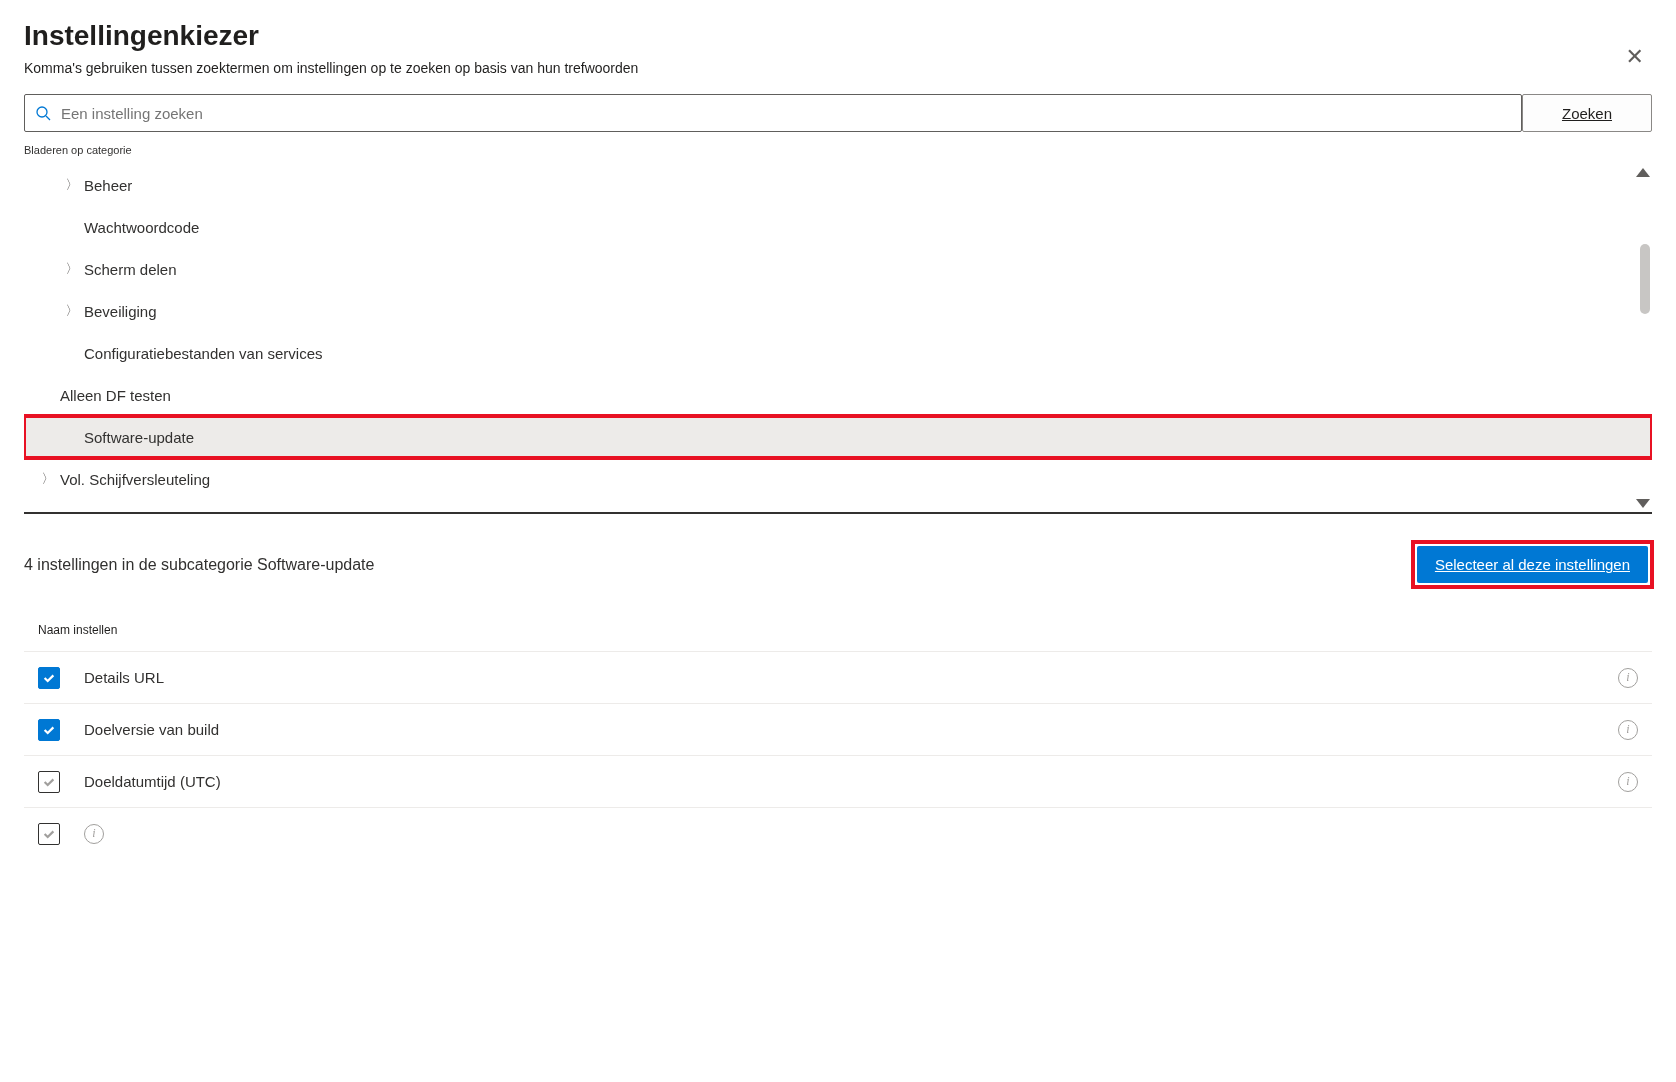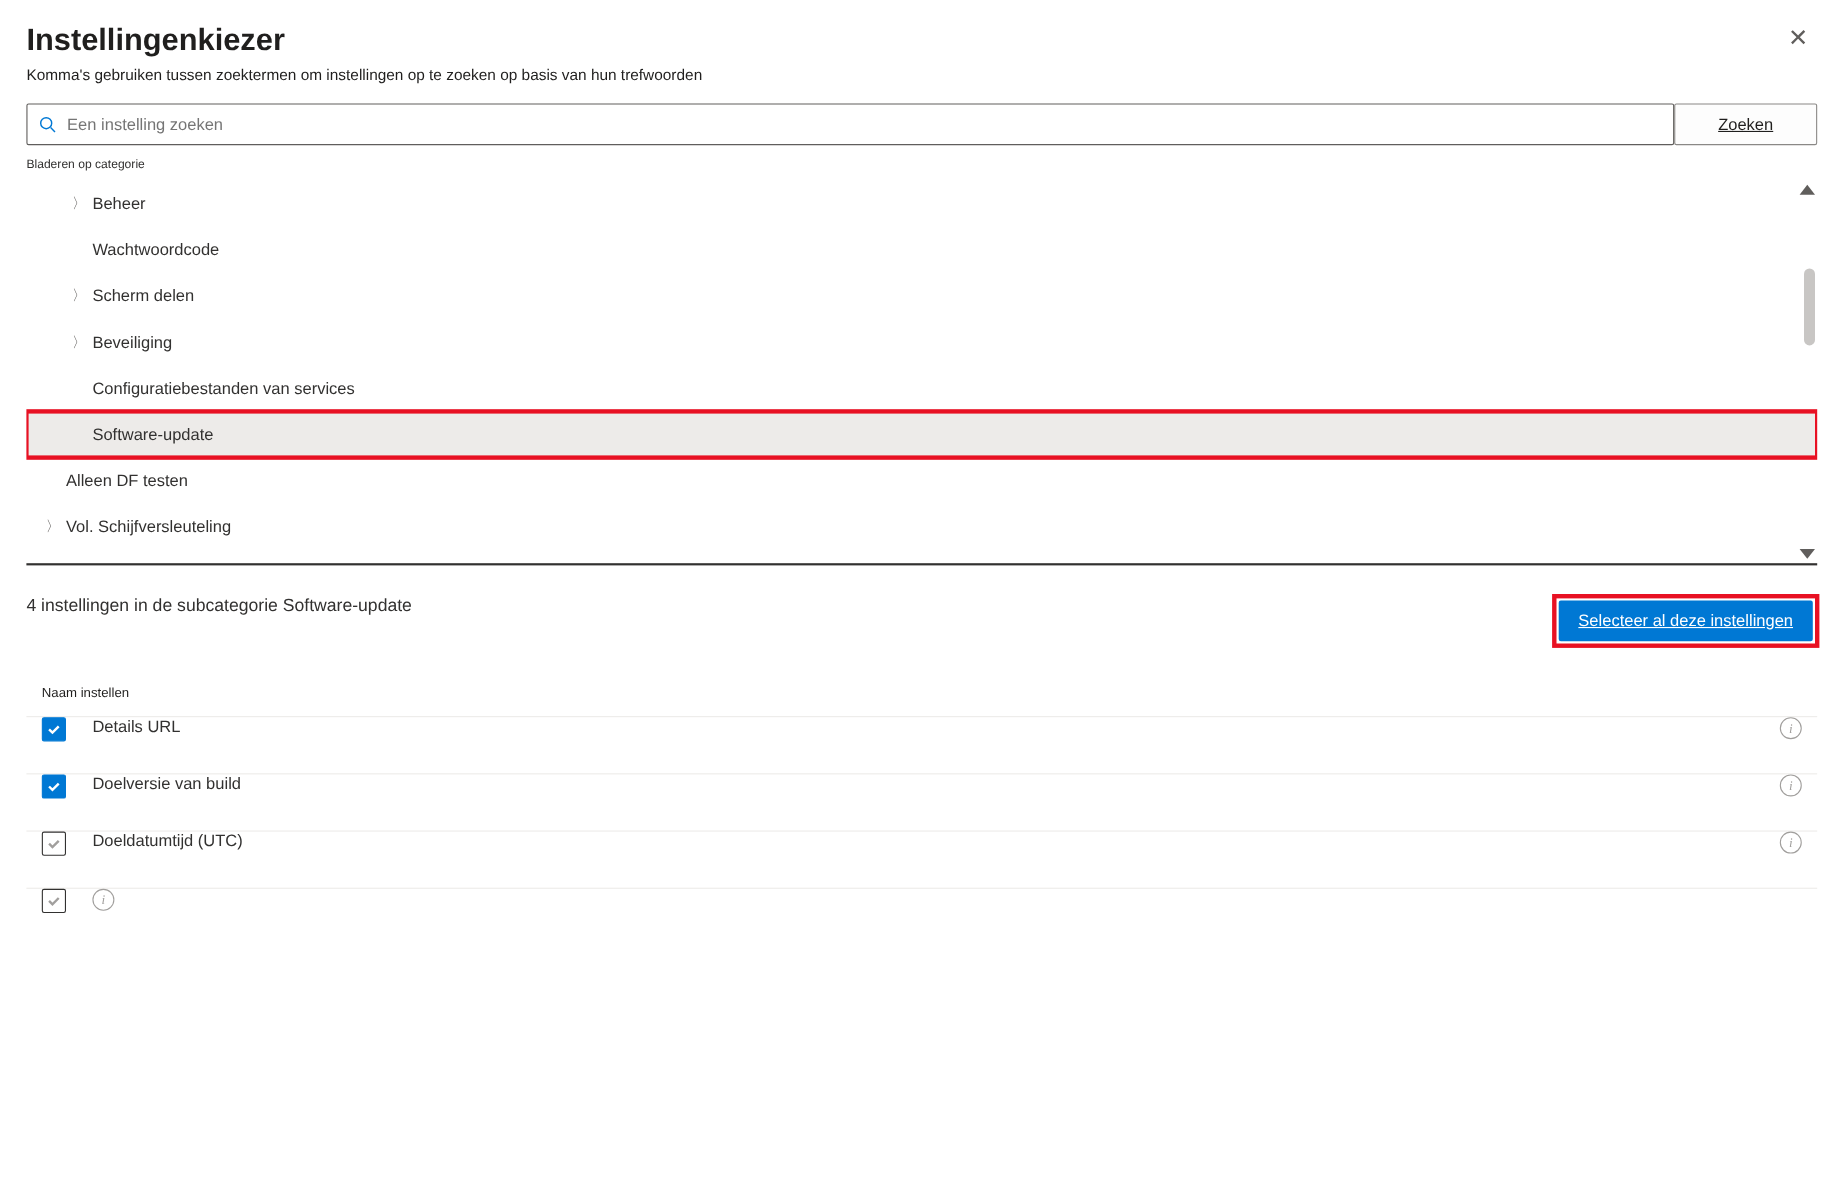--- a/index.html
+++ b/index.html
@@ -7,21 +7,21 @@
     margin: 0;
     padding: 20px 24px;
     font-family: "Segoe UI", -apple-system, Arial, sans-serif;
     font-size: 14px;
     color: #323130;
     background: #fff;
   }
   .header-row {
     display: flex;
     justify-content: space-between;
-    align-items: flex-start;
+    align-items: center;
   }
   .title {
     font-size: 28px;
     font-weight: 600;
     margin: 0 0 8px 0;
     color: #201f1e;
   }
   .subtitle {
     font-size: 14px;
     margin: 0 8px 18px 0;
@@ -135,21 +135,21 @@
     right: 2px;
     top: 80px;
     width: 10px;
     height: 70px;
     background: #c8c6c4;
     border-radius: 5px;
   }
   .results-row {
     display: flex;
     justify-content: space-between;
-    align-items: flex-start;
+    align-items: center;
     margin-bottom: 28px;
   }
   .results-text { font-size: 16px; }
   .select-all-wrap {
     outline: 4px solid #e81123;
     padding: 4px;
   }
   .select-all-btn {
     background: #0078d4;
     color: #fff;
@@ -160,20 +160,21 @@
     border-radius: 2px;
     text-decoration: underline;
   }
   .settings-header {
     font-size: 12px;
     padding: 8px 0 14px 14px;
     color: #201f1e;
   }
   .setting-row {
     display: flex;
+    align-items: center;
     height: 52px;
     border-top: 1px solid #edebe9;
     padding: 0 14px;
   }
   .cb {
     width: 22px;
     height: 22px;
     border: 1px solid #323130;
     border-radius: 2px;
     display: inline-flex;
@@ -246,25 +247,25 @@
         <span class="chevron">〉</span>
         <span>Scherm delen</span>
       </div>
       <div class="cat-item has-chevron">
         <span class="chevron">〉</span>
         <span>Beveiliging</span>
       </div>
       <div class="cat-item">
         <span>Configuratiebestanden van services</span>
       </div>
+      <div class="cat-item indent0">
+        <span>Alleen DF testen</span>
+      </div>
       <div class="cat-item selected red-box">
         <span>Software-update</span>
-      </div>
-      <div class="cat-item indent0">
-        <span>Alleen DF testen</span>
       </div>
       <div class="cat-item has-chevron indent0">
         <span class="chevron">〉</span>
         <span>Vol. Schijfversleuteling</span>
       </div>
     </div>
   <div class="scroll-track">
     <div class="scroll-arrow up"></div>
     <div class="scroll-thumb"></div>
     <div class="scroll-arrow down"></div>

